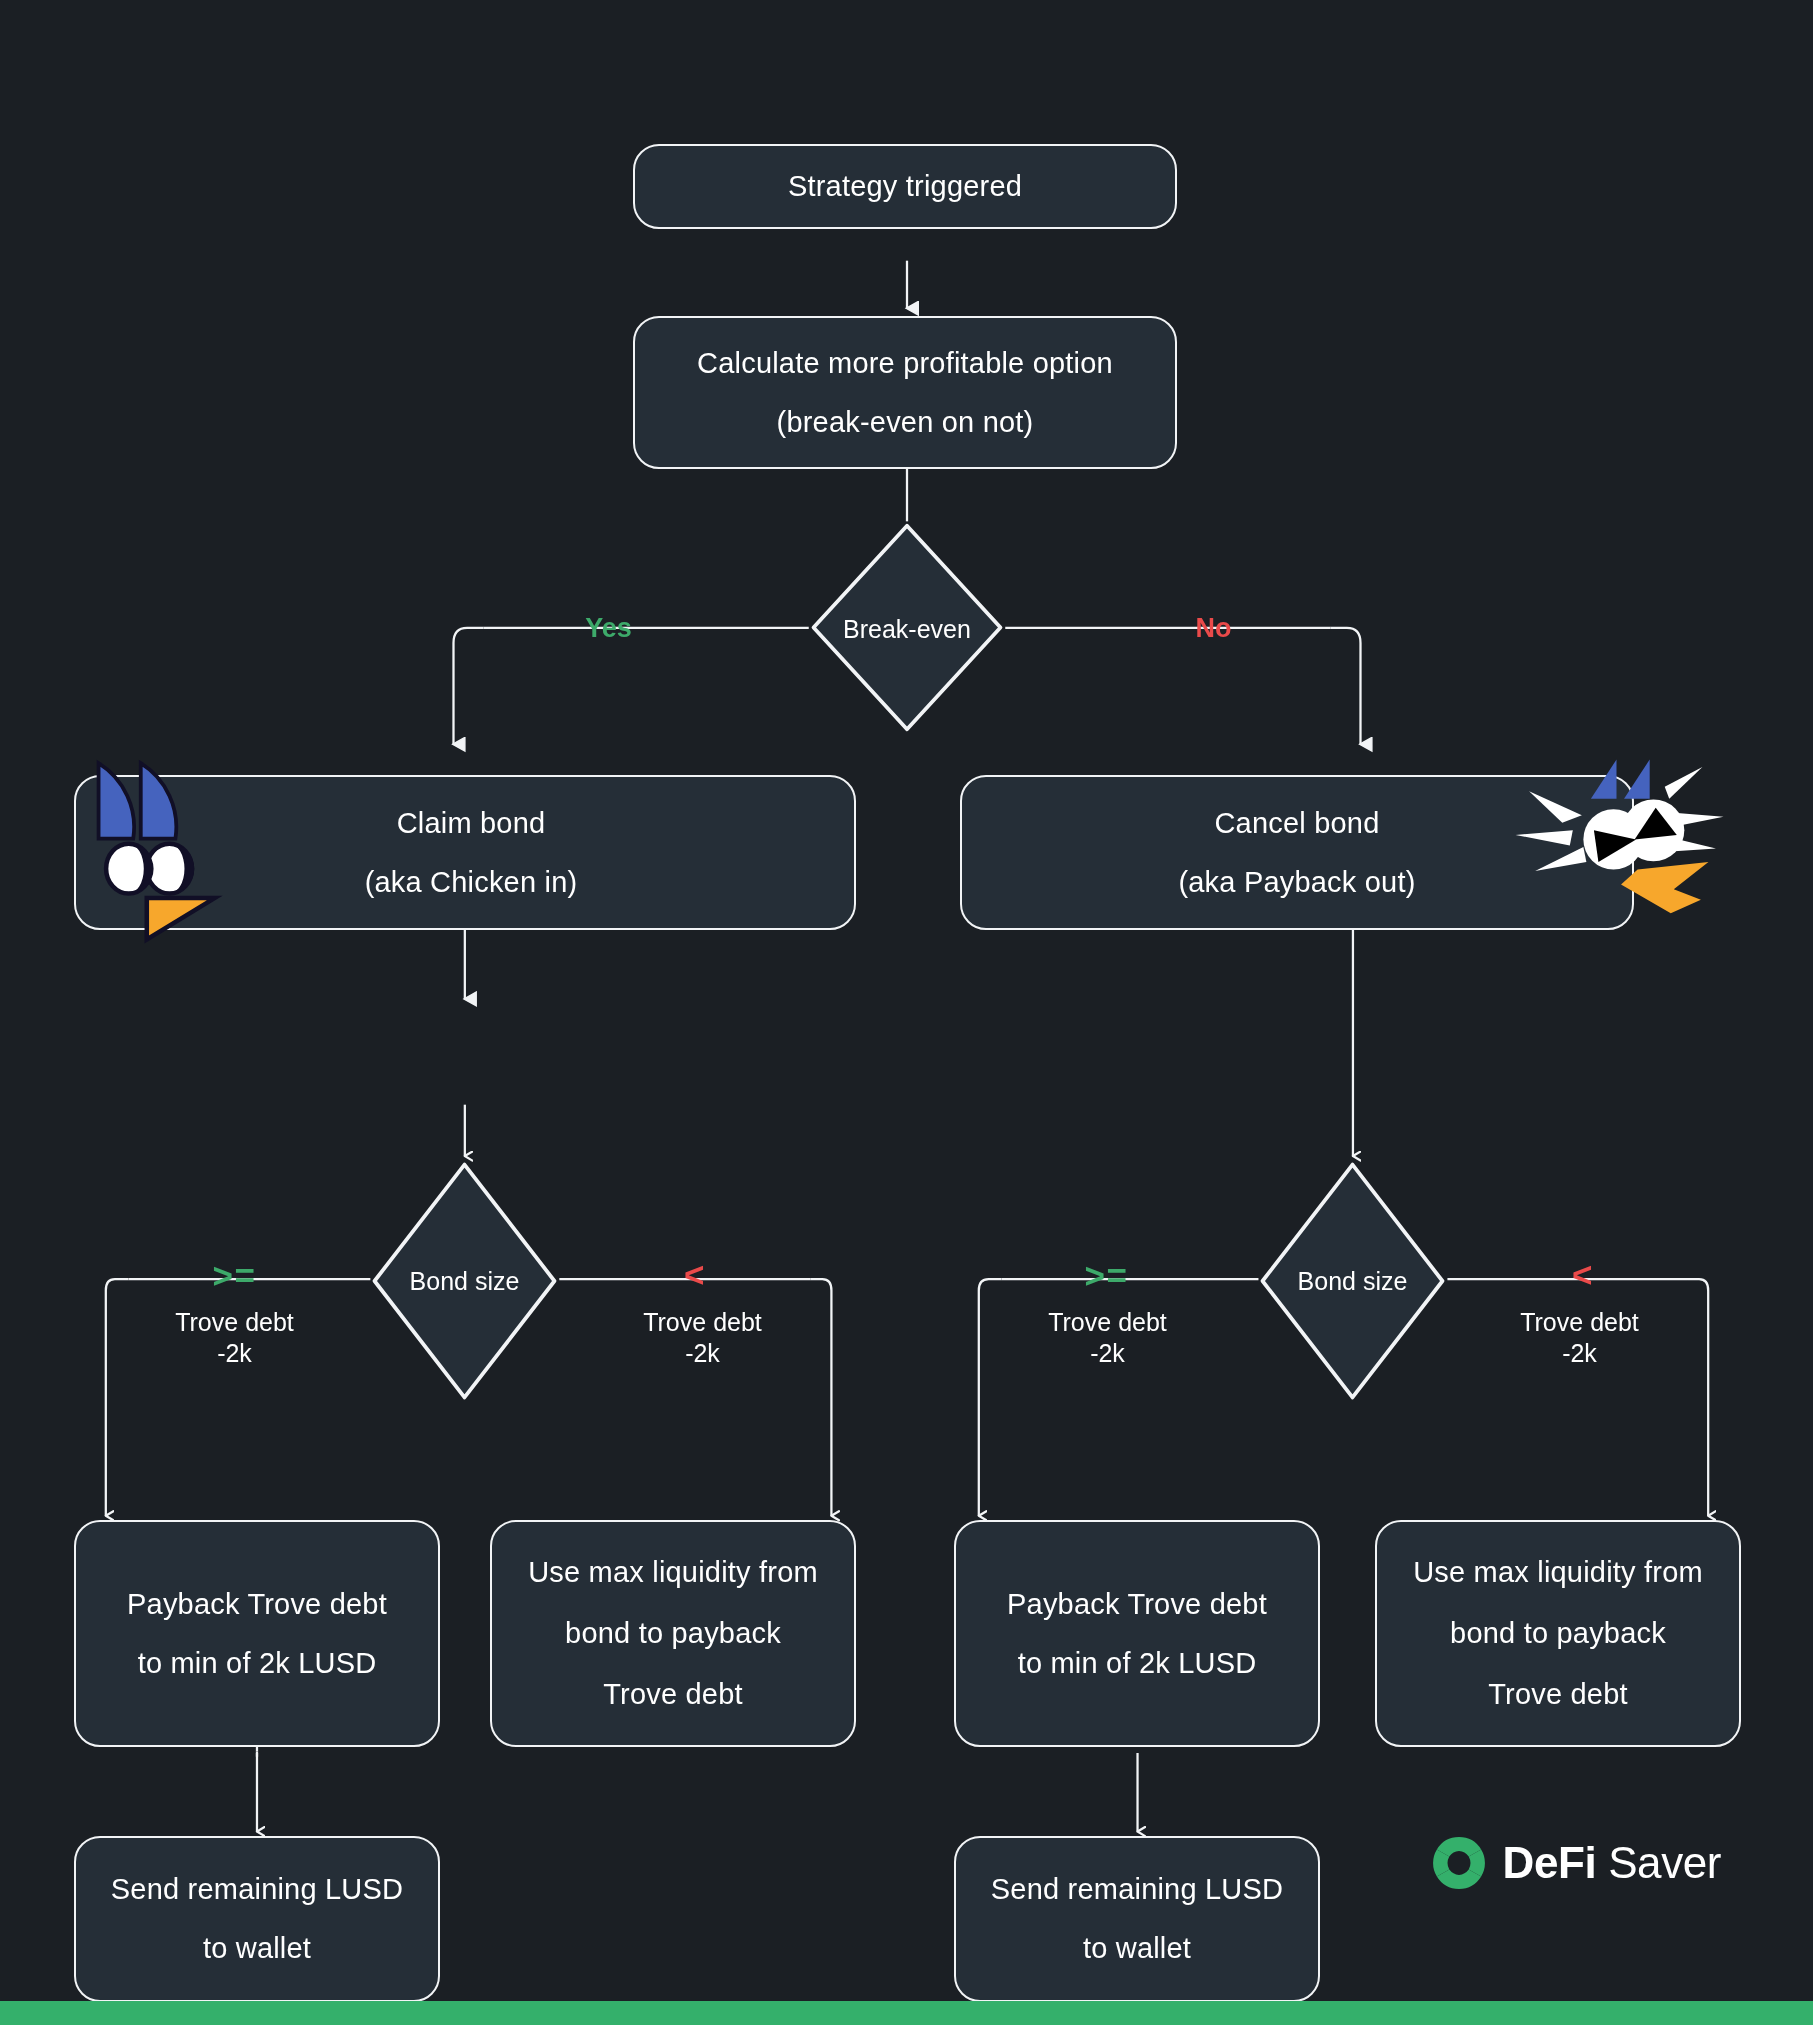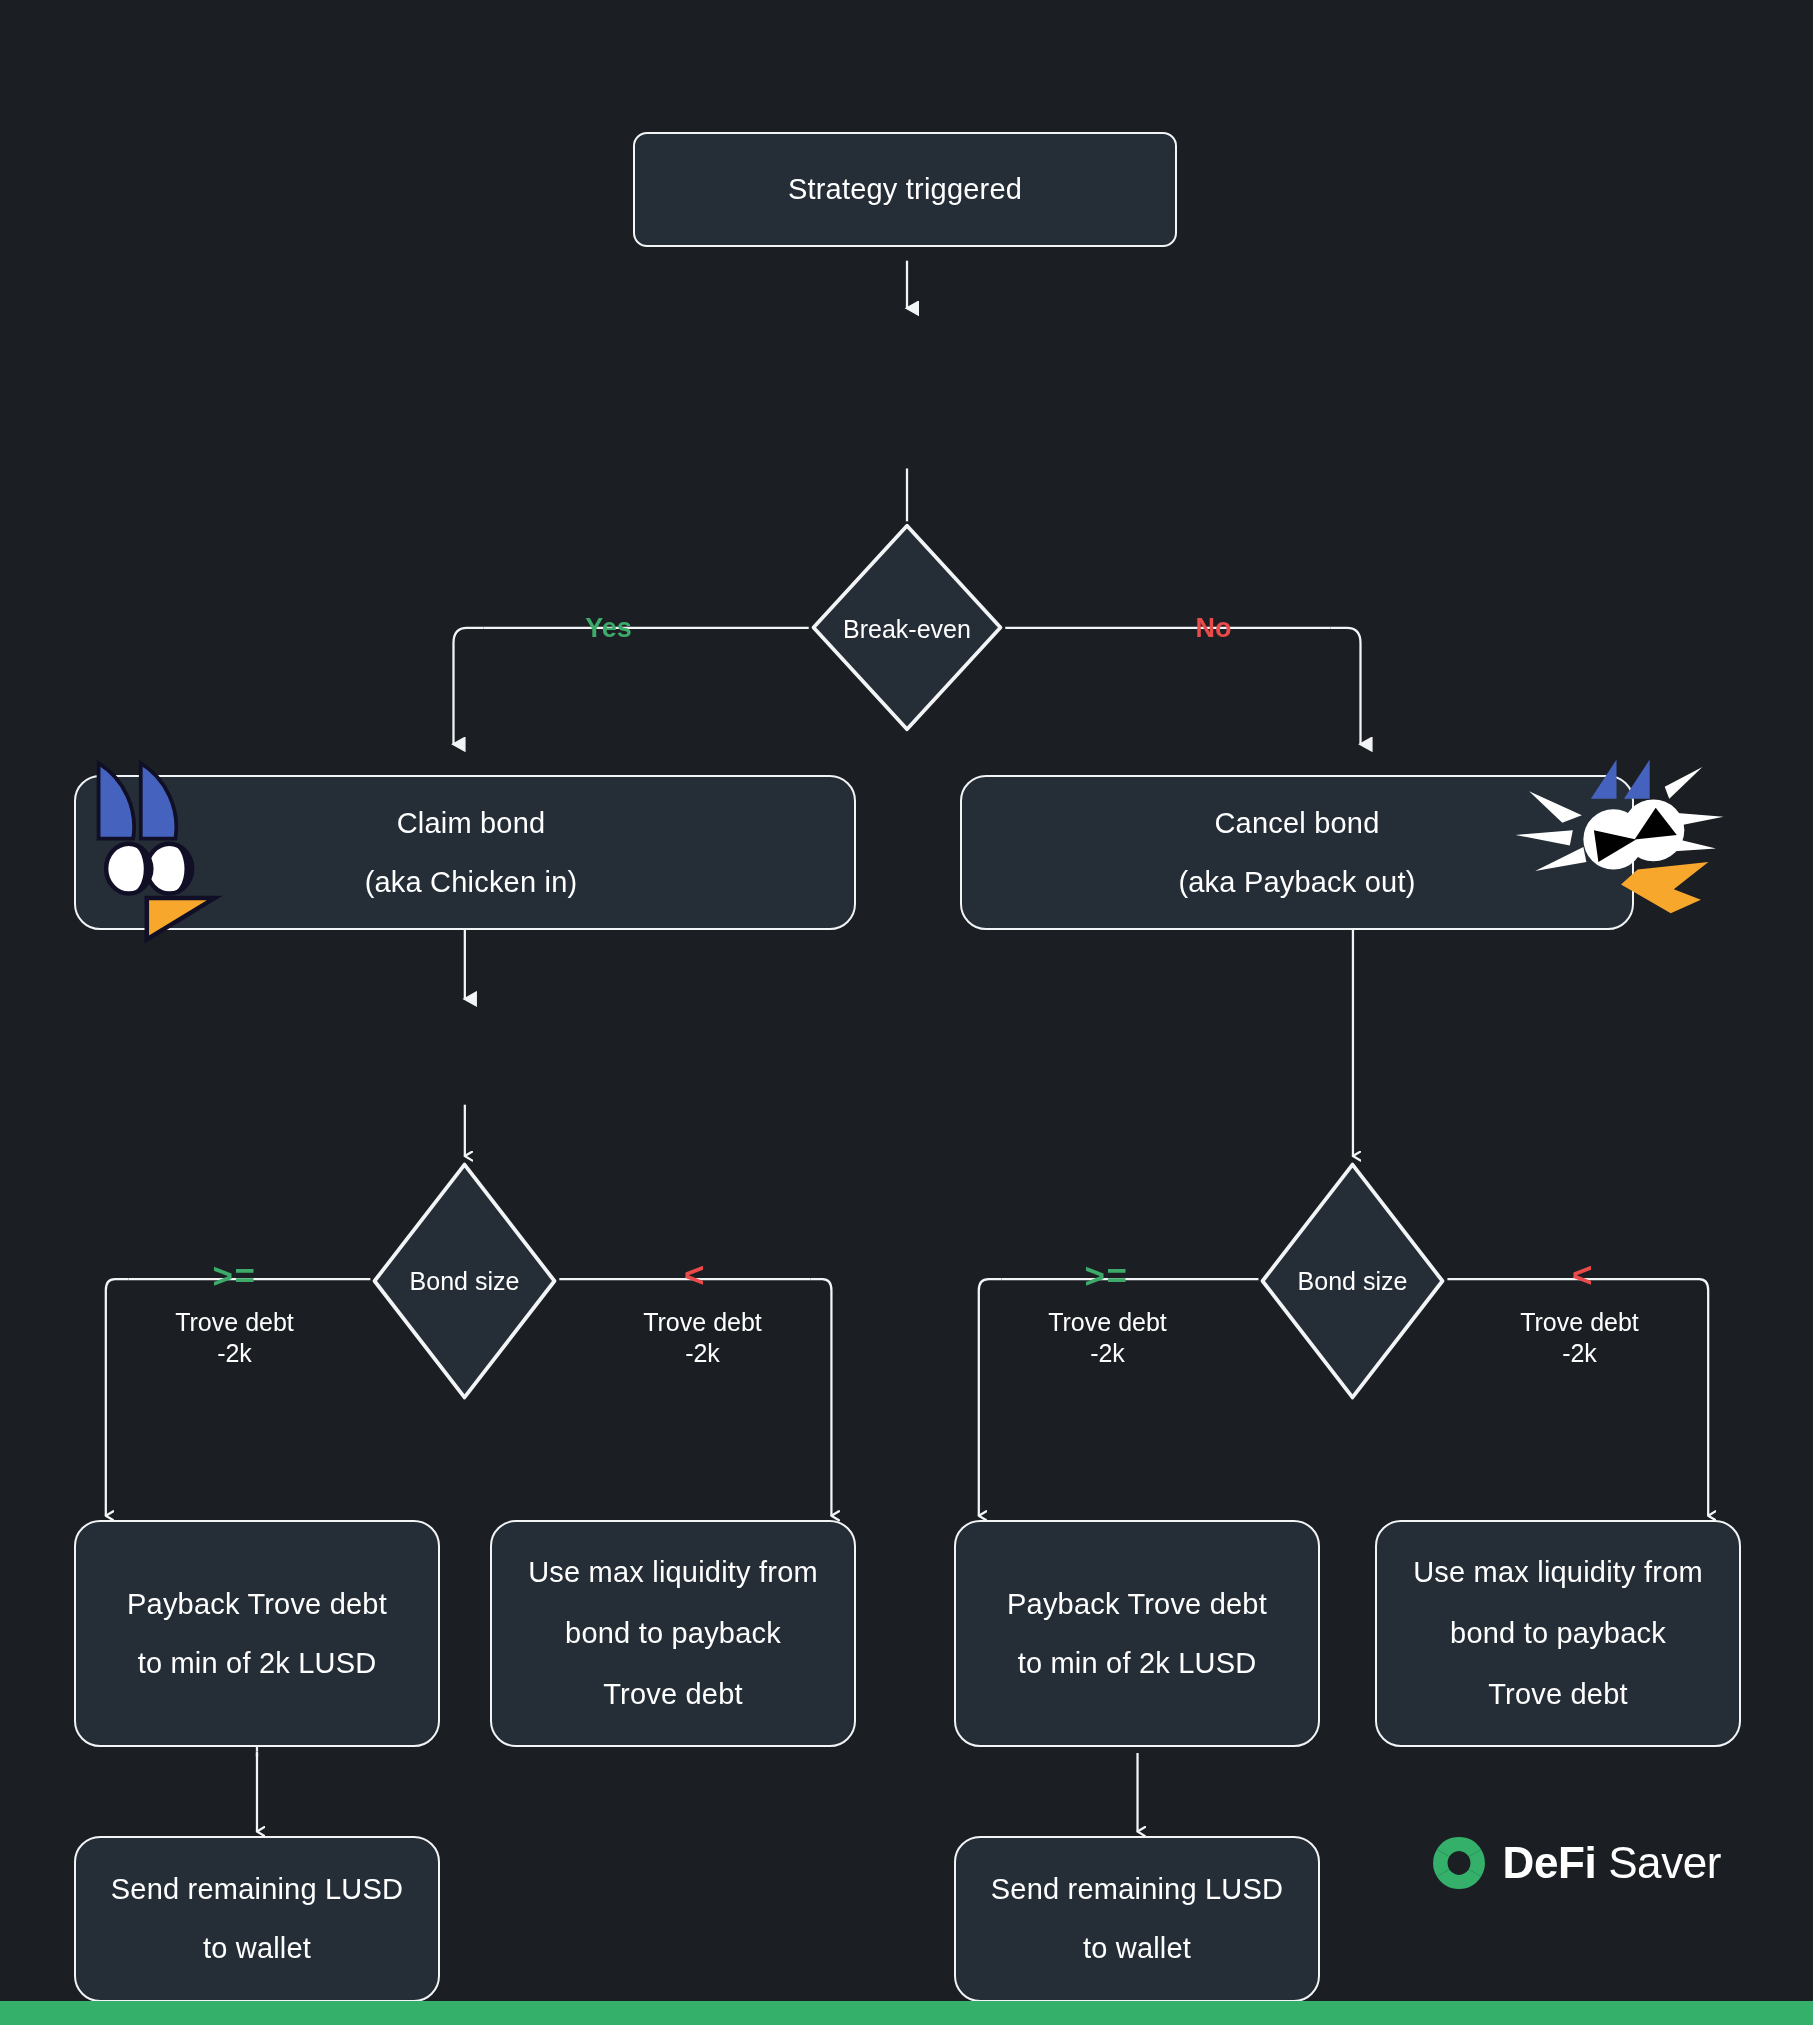--- a/index.html
+++ b/index.html
@@ -156,24 +156,28 @@
       <path d="M1665,1693 L1325,1693"></path>
       <path d="M1325,1693 L1308,1693 Q1295,1693 1295,1708 L1295,2006" marker-end="url(#ah)"></path>
 
       <path d="M1915,1693 L2232,1693"></path>
       <path d="M2232,1693 L2248,1693 Q2260,1693 2260,1708 L2260,2006" marker-end="url(#ah)"></path>
 
       <path d="M1505,2320 L1505,2424" marker-end="url(#ah)"></path>
     </g>
   </svg>
 
-  <div class="node" style="left:633px; top:132px; width:544px; height:115px;border-radius:14px;">
+  <div class="node" style="left:633px; top:144px; width:544px; height:85px;">
     <span class="line">Strategy triggered</span>
   </div>
 
+  <div class="node two" style="left:633px; top:316px; width:544px; height:153px;">
+    <span class="line">Calculate more profitable option</span>
+    <span class="line">(break-even on not)</span>
+  </div>
 
   <div class="diamond-wrap" style="left:809px; top:521px; width:196px; height:213px;">
     <svg width="196" height="213" viewBox="0 0 260 282">
       <path d="M130,6 L254,141 L130,276 L6,141 Z" fill="#252e37" stroke="#f2f4f6" stroke-width="5" stroke-linejoin="round"></path>
     </svg>
     <span class="diamond-label" style="top:94px;">Break-even</span>
   </div>
 
   <div class="elabel bold" style="left:563px; top:612px; width:91px; color:#3daa6a;">Yes</div>
   <div class="elabel bold" style="left:1172px; top:612px; width:83px; color:#ea4a4a;">No</div>

